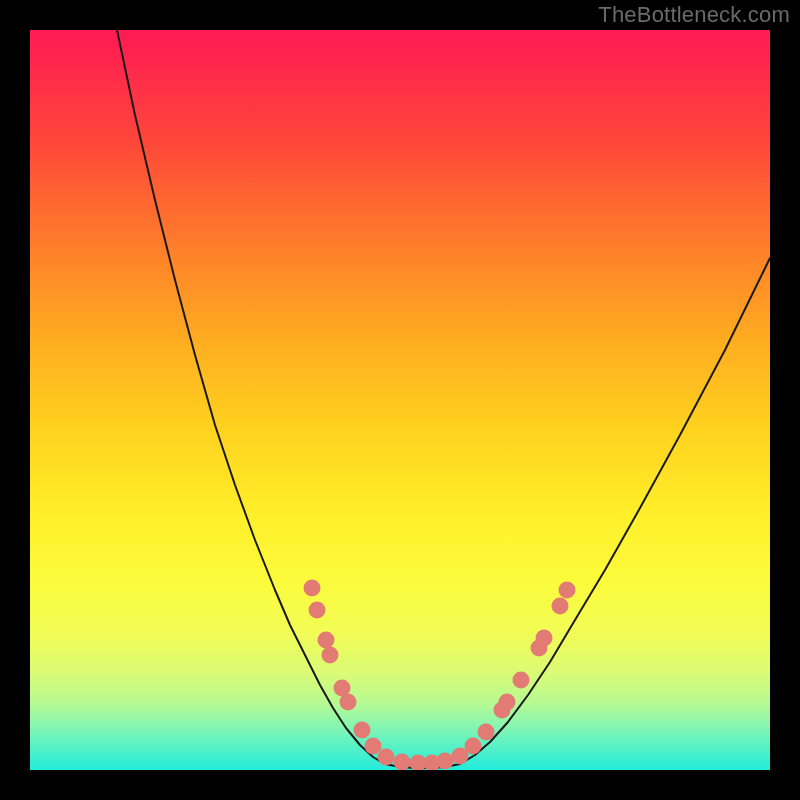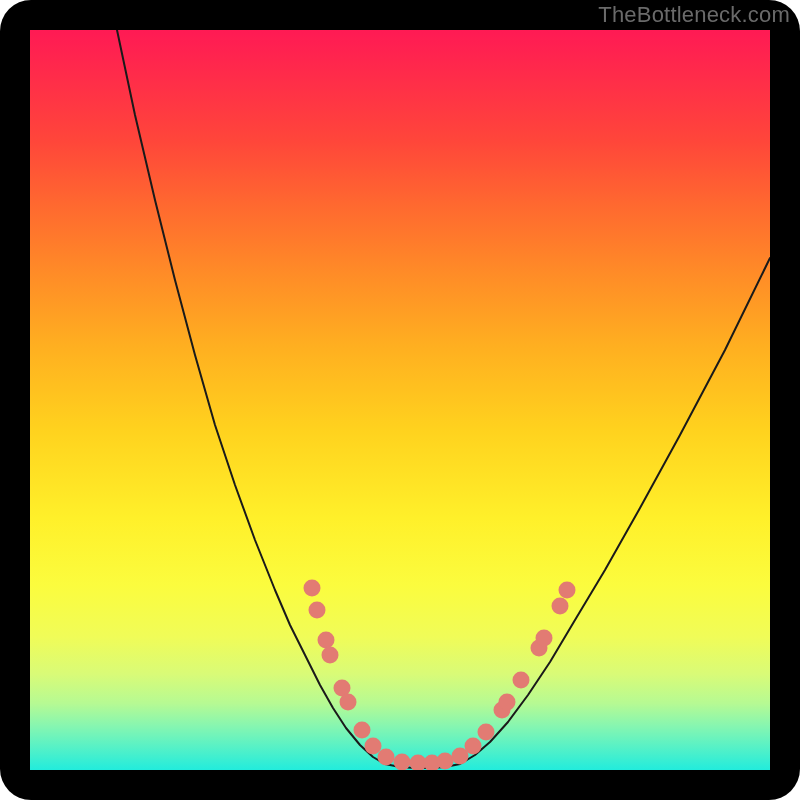--- a/index.html
+++ b/index.html
@@ -7,21 +7,20 @@
     padding: 0;
     width: 800px;
     height: 800px;
     overflow: hidden;
   }
   .frame {
     position: relative;
     width: 800px;
     height: 800px;
     background: #000;
-    border-radius: 31px;
   }
   .watermark {
     position: absolute;
     top: 2px;
     right: 10px;
     color: #6a6a6a;
     font-family: Arial, Helvetica, sans-serif;
     font-size: 22px;
     font-weight: 500;
     letter-spacing: 0.2px;

